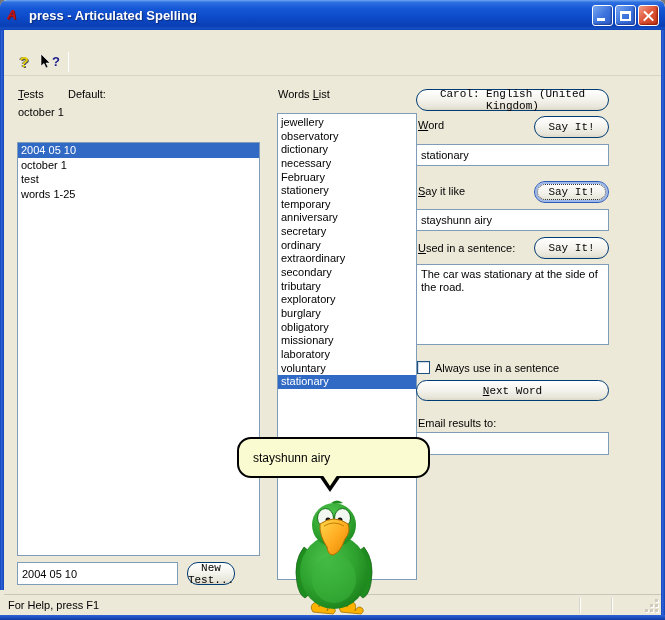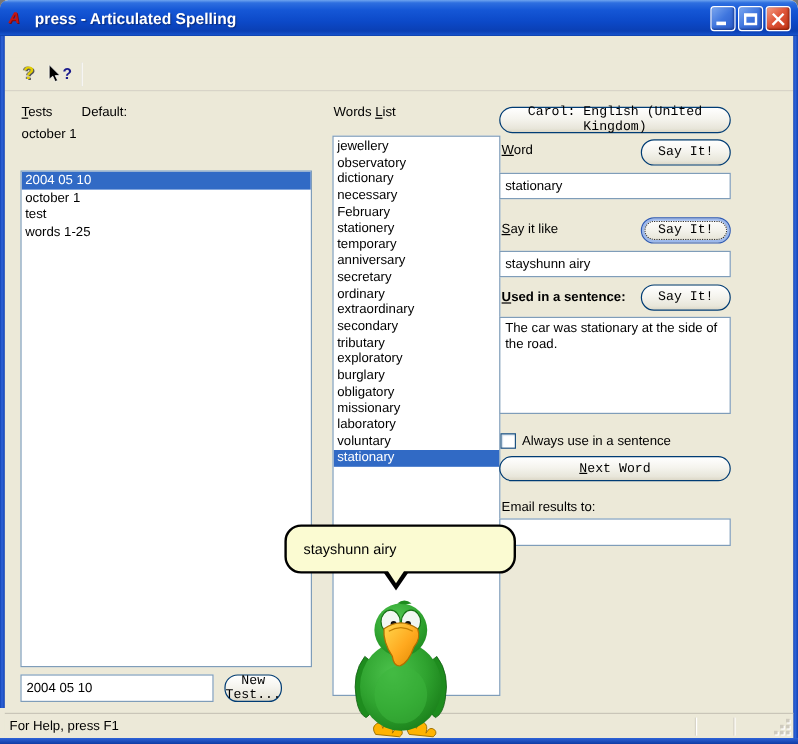--- a/index.html
+++ b/index.html
@@ -144,21 +144,21 @@
   <button class="xp-btn" style="left:416px; top:89px; width:193px; height:22px;">Carol: English (United Kingdom)</button>
 
   <span class="lbl" style="left:418px; top:119px;"><u>W</u>ord</span>
   <button class="xp-btn" style="left:534px; top:116px; width:75px; height:22px;">Say It!</button>
   <input class="xp-input" style="left: 416px; top: 144px; width: 193px; height: 22px;" value="stationary">
 
   <span class="lbl" style="left:418px; top:185px;"><u>S</u>ay it like</span>
   <button class="xp-btn focused" style="left:534px; top:181px; width:75px; height:22px;">Say It!</button>
   <input class="xp-input" style="left: 416px; top: 209px; width: 193px; height: 22px;" value="stayshunn airy">
 
-  <span class="lbl" style="left:418px; top:242px;font-weight:bold;"><u>U</u>sed in a sentence:</span>
+  <span class="lbl" style="left:418px; top:242px;"><u>U</u>sed in a sentence:</span>
   <button class="xp-btn" style="left:534px; top:237px; width:75px; height:22px;">Say It!</button>
   <textarea class="xp-input" style="left: 416px; top: 264px; width: 193px; height: 81px; resize: none; line-height: 13px;">The car was stationary at the side of the road.</textarea>
 
   <span class="checkbox" style="left:417px; top:361px;"></span>
   <span class="lbl" style="left:435px; top:362px;">Always use in a sentence</span>
 
   <button class="xp-btn" style="left:416px; top:380px; width:193px; height:21px;"><u>N</u>ext Word</button>
 
   <span class="lbl" style="left:418px; top:417px;">Email results to:</span>
   <input class="xp-input" style="left: 416px; top: 432px; width: 193px; height: 23px;" value="">

